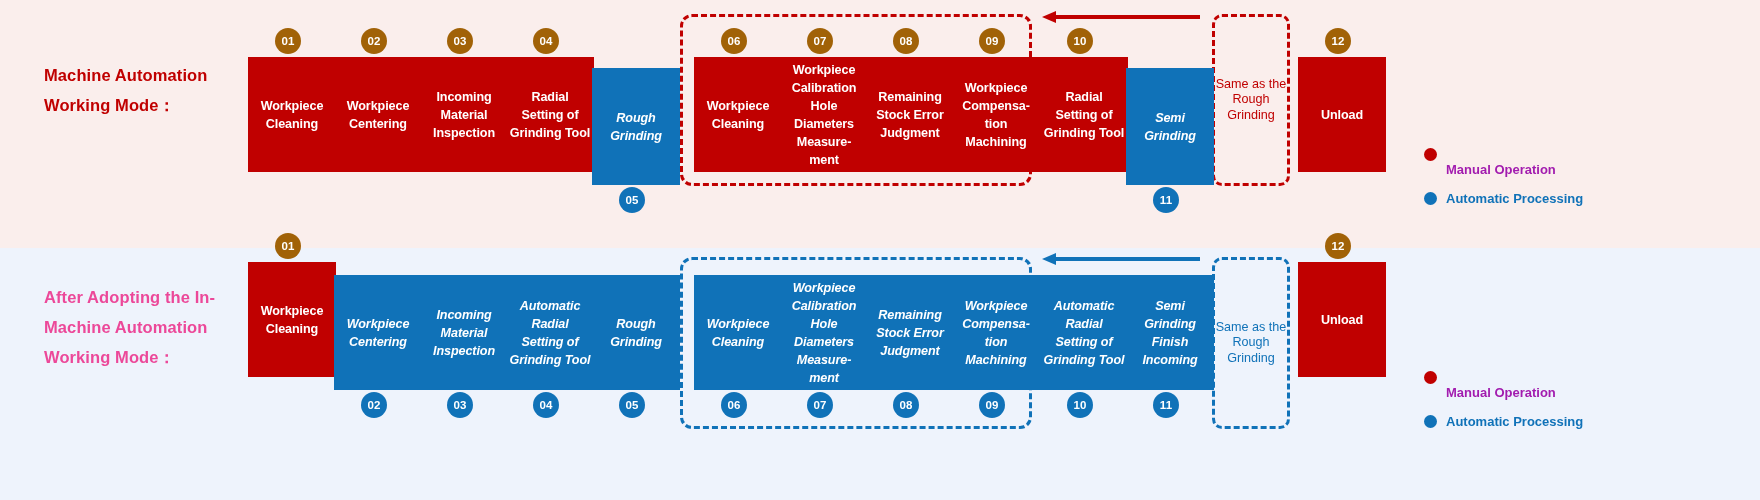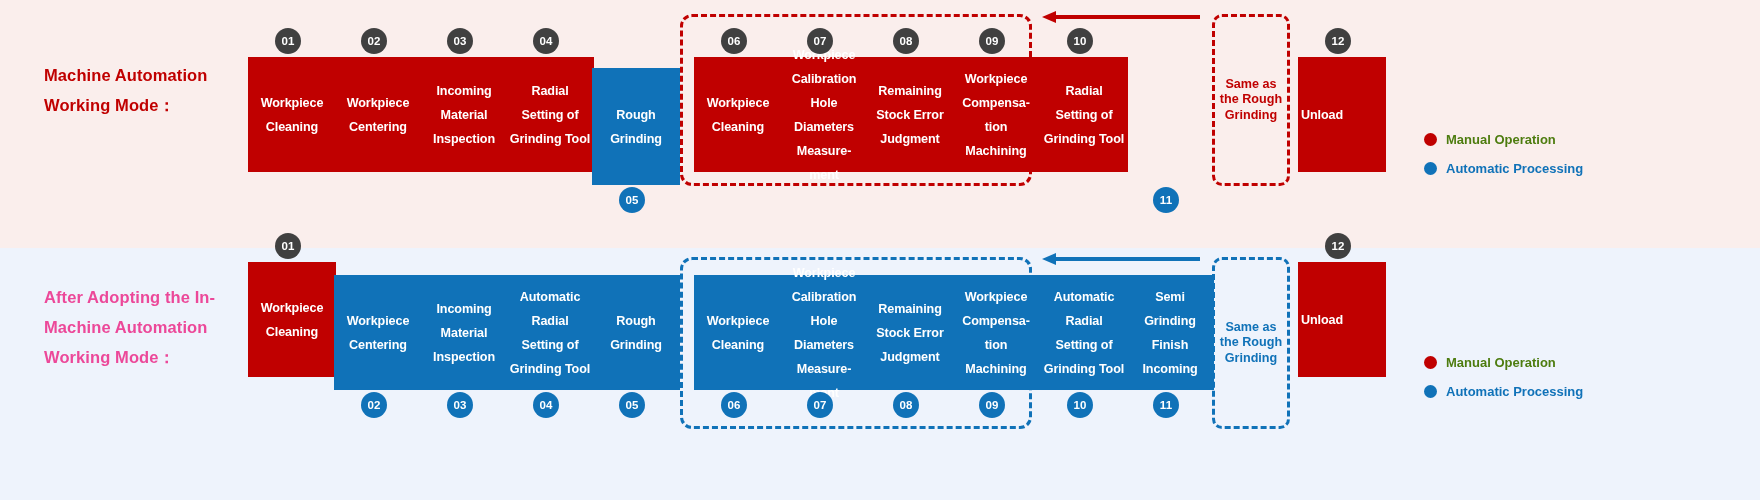--- a/index.html
+++ b/index.html
@@ -22,55 +22,55 @@
     line-height:30px;
     letter-spacing:.1px;
   }
   .row-title span{display:block;}
   .title-before{left:44px;top:60px;color:#c00000;}
   .title-after{left:44px;top:282px;color:#ec4899;}
   .box{
     position:absolute;
     width:88px;
     color:#fff;
-    display:flex;align-items:center;
+    display:flex;align-items:center;justify-content:center;
     text-align:center;
     font-size:12.6px;
     font-weight:bold;
-    line-height:24px;
+    line-height:18px;
     box-sizing:border-box;
     padding:2px 3px;
     letter-spacing:-.1px;
   }
   .box.red{background:#c00000;}
-  .box.blue{background:#1072b8;}
+  .box.blue{background:#1072b8;font-style:italic;}
 
   
   .ghost{
     position:absolute;
     width:88px;
     box-sizing:border-box;
     border-radius:10px;
     display:flex;align-items:center;justify-content:center;
     text-align:center;
-    font-size:12.6px;font-weight:bold;line-height:15.5px;
+    font-size:12.6px;font-weight:normal;line-height:15.5px;
     background:transparent;
   }
   .ghost.red{border:3px dashed #c00000;color:#c00000;}
   .ghost.blue{border:3px dashed #1072b8;color:#1072b8;}
 
   
   .badge{
     position:absolute;
     width:26px;height:26px;border-radius:50%;
     color:#fff;font-size:11.5px;font-weight:bold;
     display:flex;align-items:center;justify-content:center;
     letter-spacing:.2px;
   }
-  .badge.red{background:#404040;}
+  .badge.red{background:#a16207;}
   .badge.blue{background:#1072b8;}
 
   
   .group-frame{
     position:absolute;
     box-sizing:border-box;
     border-radius:12px;
     background:transparent;
   }
   .group-frame.red{border:3px dashed #c00000;}
@@ -88,21 +88,21 @@
   .arrow.blue .shaft{background:#1072b8;}
   .arrow.blue .head{border-right:14px solid #1072b8;}
 
   
   .legend{position:absolute;}
   .legend-item{display:flex;align-items:center;margin-bottom:14px;}
   .legend-dot{width:13px;height:13px;border-radius:50%;margin-right:9px;flex:0 0 auto;}
   .legend-dot.red{background:#c00000;}
   .legend-dot.blue{background:#1072b8;}
   .legend-label{font-size:13px;font-weight:bold;white-space:nowrap;}
-  .legend-label.red{color:#4d7c0f;}
+  .legend-label.red{color:#a21caf;margin-top:30px;}
   .legend-label.blue{color:#1072b8;}
 </style>
 </head>
 <body>
 
 <div id="root">
 
   <div class="band band-before"></div>
   <div class="band band-after"></div>
 
@@ -185,20 +185,23 @@
     <span>09</span>
     </div>
 
   <div class="box red" style="left:1040px;top:57px;height:115px;">
     <span>Radial Setting of Grinding Tool</span>
     </div>
   <div class="badge red" style="left:1067px;top:28px;">
     <span>10</span>
     </div>
 
+  <div class="box blue" style="left:1126px;top:68px;height:117px;">
+    <span>Semi Grinding</span>
+    </div>
   <div class="badge blue" style="left:1153px;top:187px;">
     <span>11</span>
     </div>
 
   <div class="box red" style="left:1298px;top:57px;height:115px;">
     <span>Unload</span>
     </div>
   <div class="badge red" style="left:1325px;top:28px;">
     <span>12</span>
     </div>

